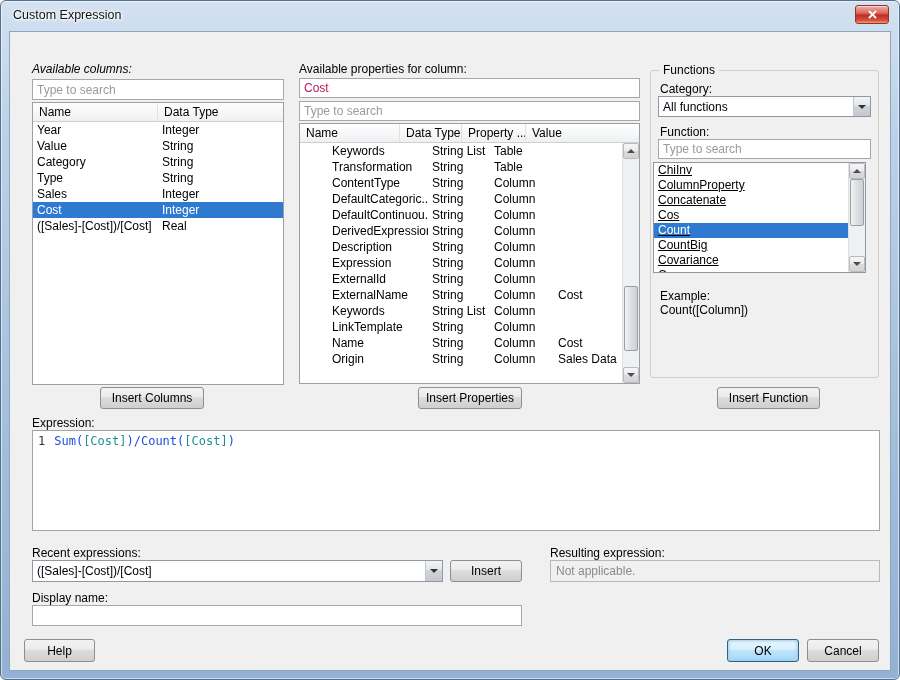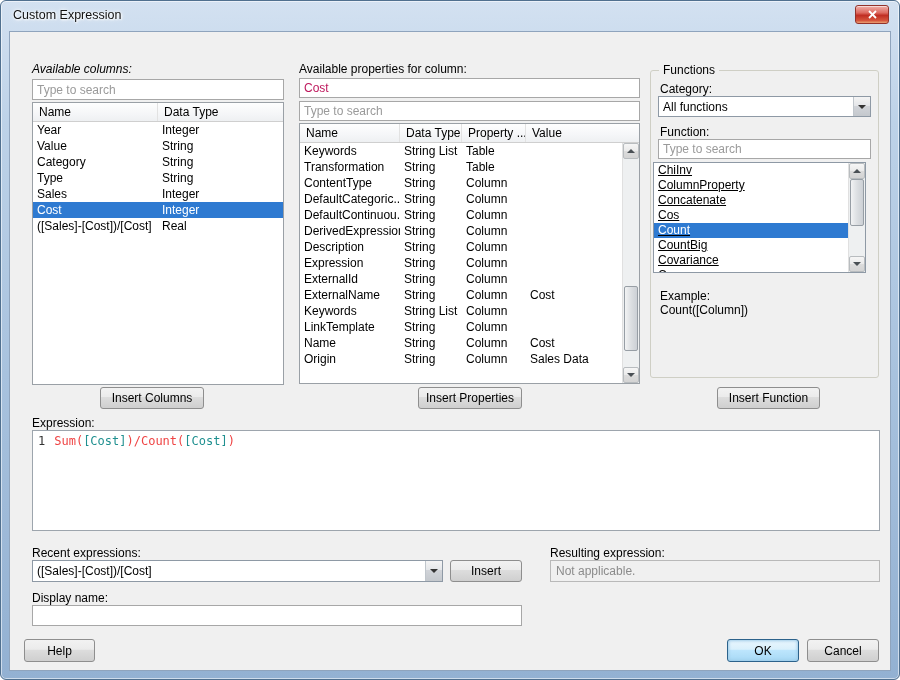--- a/index.html
+++ b/index.html
@@ -30,21 +30,21 @@
   .tb::placeholder { color:#9a9a9a; }
 
   .table { position:absolute; background:#fff; border:1px solid #9aa0a6; }
   .thead { display:flex; height:19px; overflow:hidden;
     background:linear-gradient(#fefefe,#f5f6f8 60%,#eef0f2);
     border-bottom:1px solid #cfcfcf; }
   .th { line-height:18px; padding-left:6px; border-right:1px solid #e2e2e2;
     white-space:nowrap; overflow:hidden; }
   .th:last-child { border-right:none; flex:1; }
   .tbody { position:absolute; top:19px; left:0; right:0; bottom:0; overflow:hidden; }
-  .tbody.pad-scroll { right:17px; }
+  .tbody.pad-scroll { right:17px;padding-left:28px; }
   .trow { display:flex; height:16px; line-height:16px; white-space:nowrap; }
   .trow.selected { background:var(--sel,#2e7ad1); color:#fff; }
   .td { padding-left:4px; overflow:hidden; }
   .w-cname{width:125px;} .w-ctype{flex:1;}
   .w-pname{width:100px;} .w-ptype{width:62px;} .w-pclass{width:64px;} .w-pvalue{flex:1;}
   .h-cname{width:125px;} .h-pname{width:100px;} .h-ptype{width:62px;} .h-pclass{width:64px;}
 
   .btn { position:absolute; font:12px "Liberation Sans",sans-serif; color:#000;
     background:linear-gradient(#f2f2f2,#ebebeb 45%,#dddddd 46%,#cfcfcf);
     border:1px solid #8e8e8e; border-radius:3px; cursor:pointer;
@@ -83,21 +83,21 @@
     background:linear-gradient(90deg,#f2f3f4,#dcdfe2 50%,#ccd0d5);
     border:1px solid #979ea5; border-radius:2px; cursor:pointer; }
 
   .desc { position:absolute; line-height:14px; }
   .desc .example { margin-top:10px; }
 
   .expr { position:absolute; background:#fff; border:1px solid #9da5ad;
     font-family:"DejaVu Sans Mono","Liberation Mono",monospace; font-size:12px;
     padding:3px 5px; cursor:text; }
   .expr .ln { color:#333; margin-right:9px; }
-  .tok { color:#ef4444; } .tok-col { color:var(--coltok,#1f9090); }
+  .tok { color:#1d4ed8; } .tok-col { color:var(--coltok,#1f9090); }
 
   .resultbox { position:absolute; background:#f0f0f0; border:1px solid #b9b9b9;
     color:#8b8b8b; padding-left:5px; line-height:20px; white-space:nowrap; overflow:hidden; }
 
   
   .columns-label { left:22px; top:30px;font-style:italic; }
   .columns-search { left:22px; top:47px; width:252px; height:21px; }
   .columns-table { left:22px; top:70px; width:252px; height:283px; }
   .columns-insert-btn { left:90px; top:355px; width:104px; height:22px; }
 

